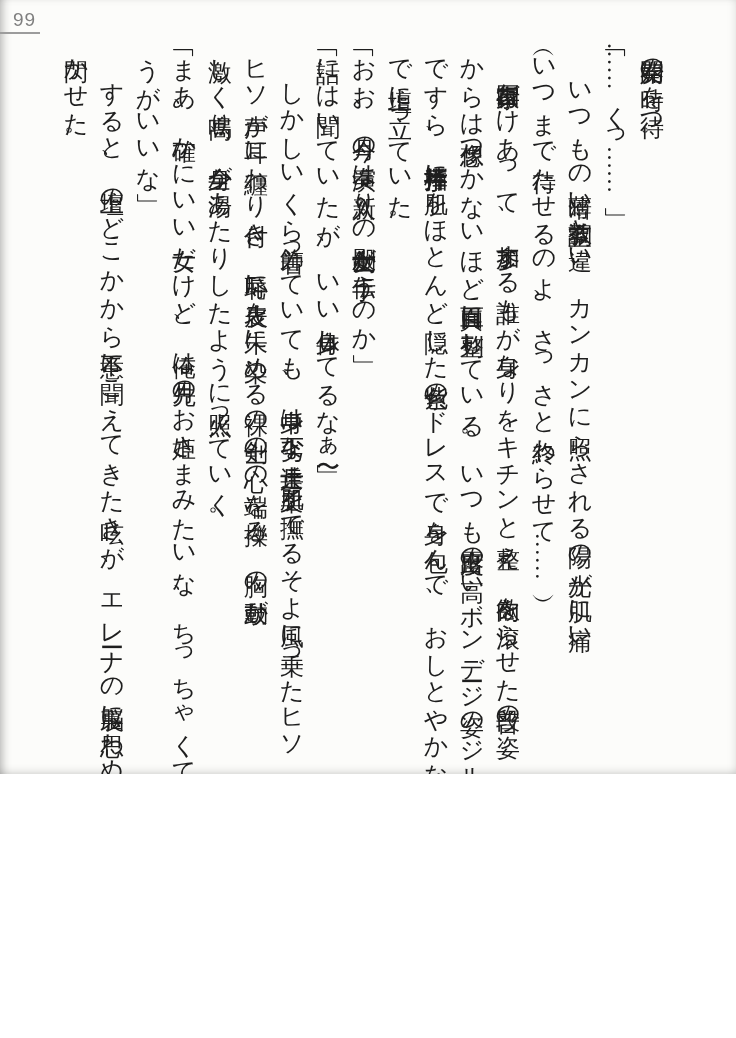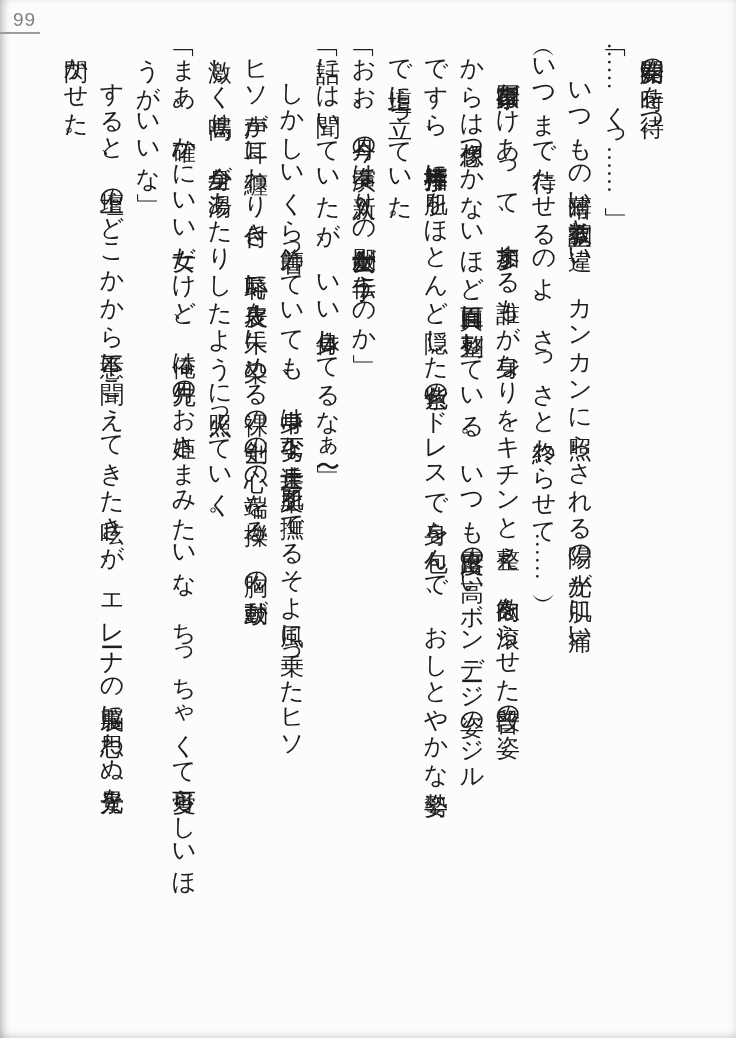--- a/index.html
+++ b/index.html
@@ -2,21 +2,21 @@
 <html lang="ja"><head>
 <meta charset="utf-8">
 <style>
   html, body {
     margin: 0;
     padding: 0;
   }
   .page {
     position: relative;
     width: 736px;
-    height: 1038px;
+    height: 774px;
     background: #fcfcfa;
     overflow: hidden;
     
     box-shadow:
       inset 10px 0 10px -8px rgba(0,0,0,0.30),
       inset -7px 0 8px -6px rgba(0,0,0,0.10),
       inset 0 -9px 10px -8px rgba(0,0,0,0.18),
       inset 0 6px 8px -7px rgba(0,0,0,0.08);
   }
   .folio {

